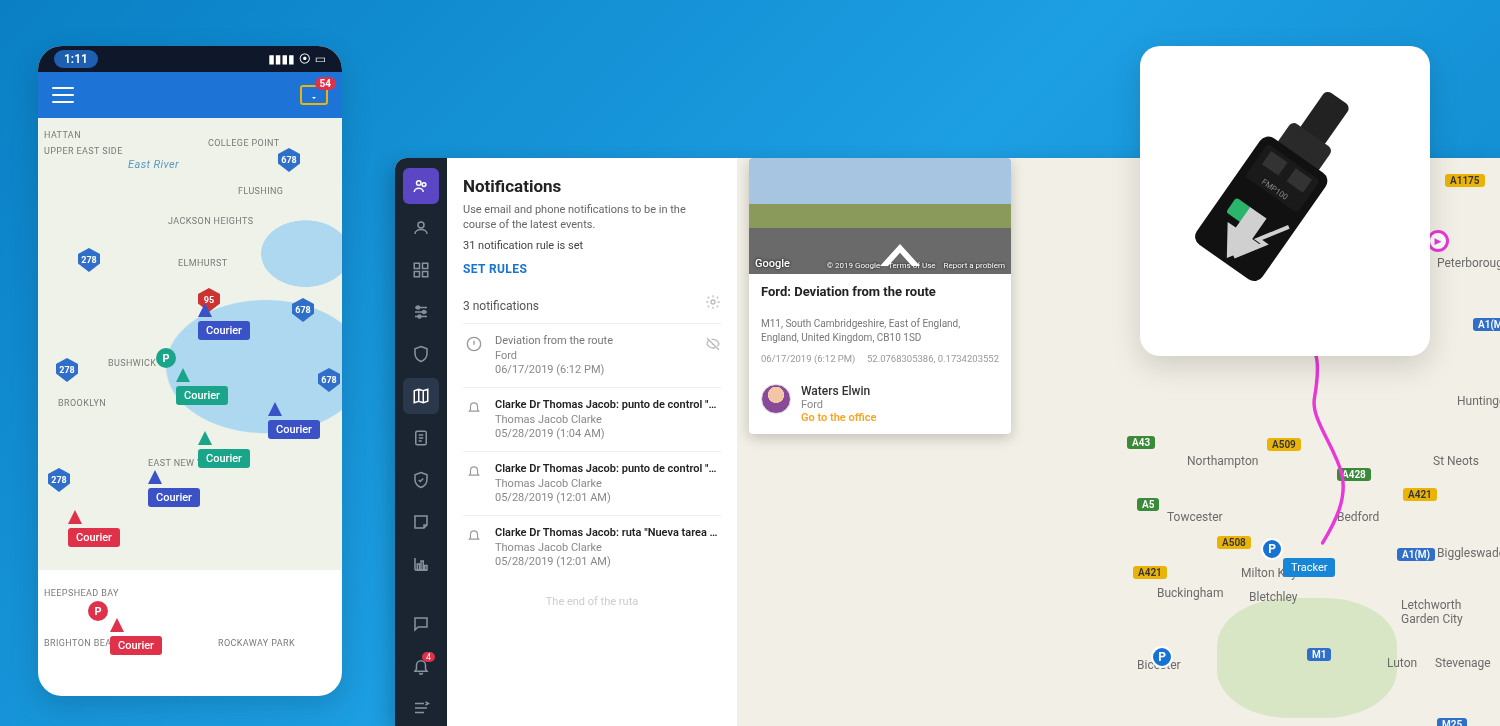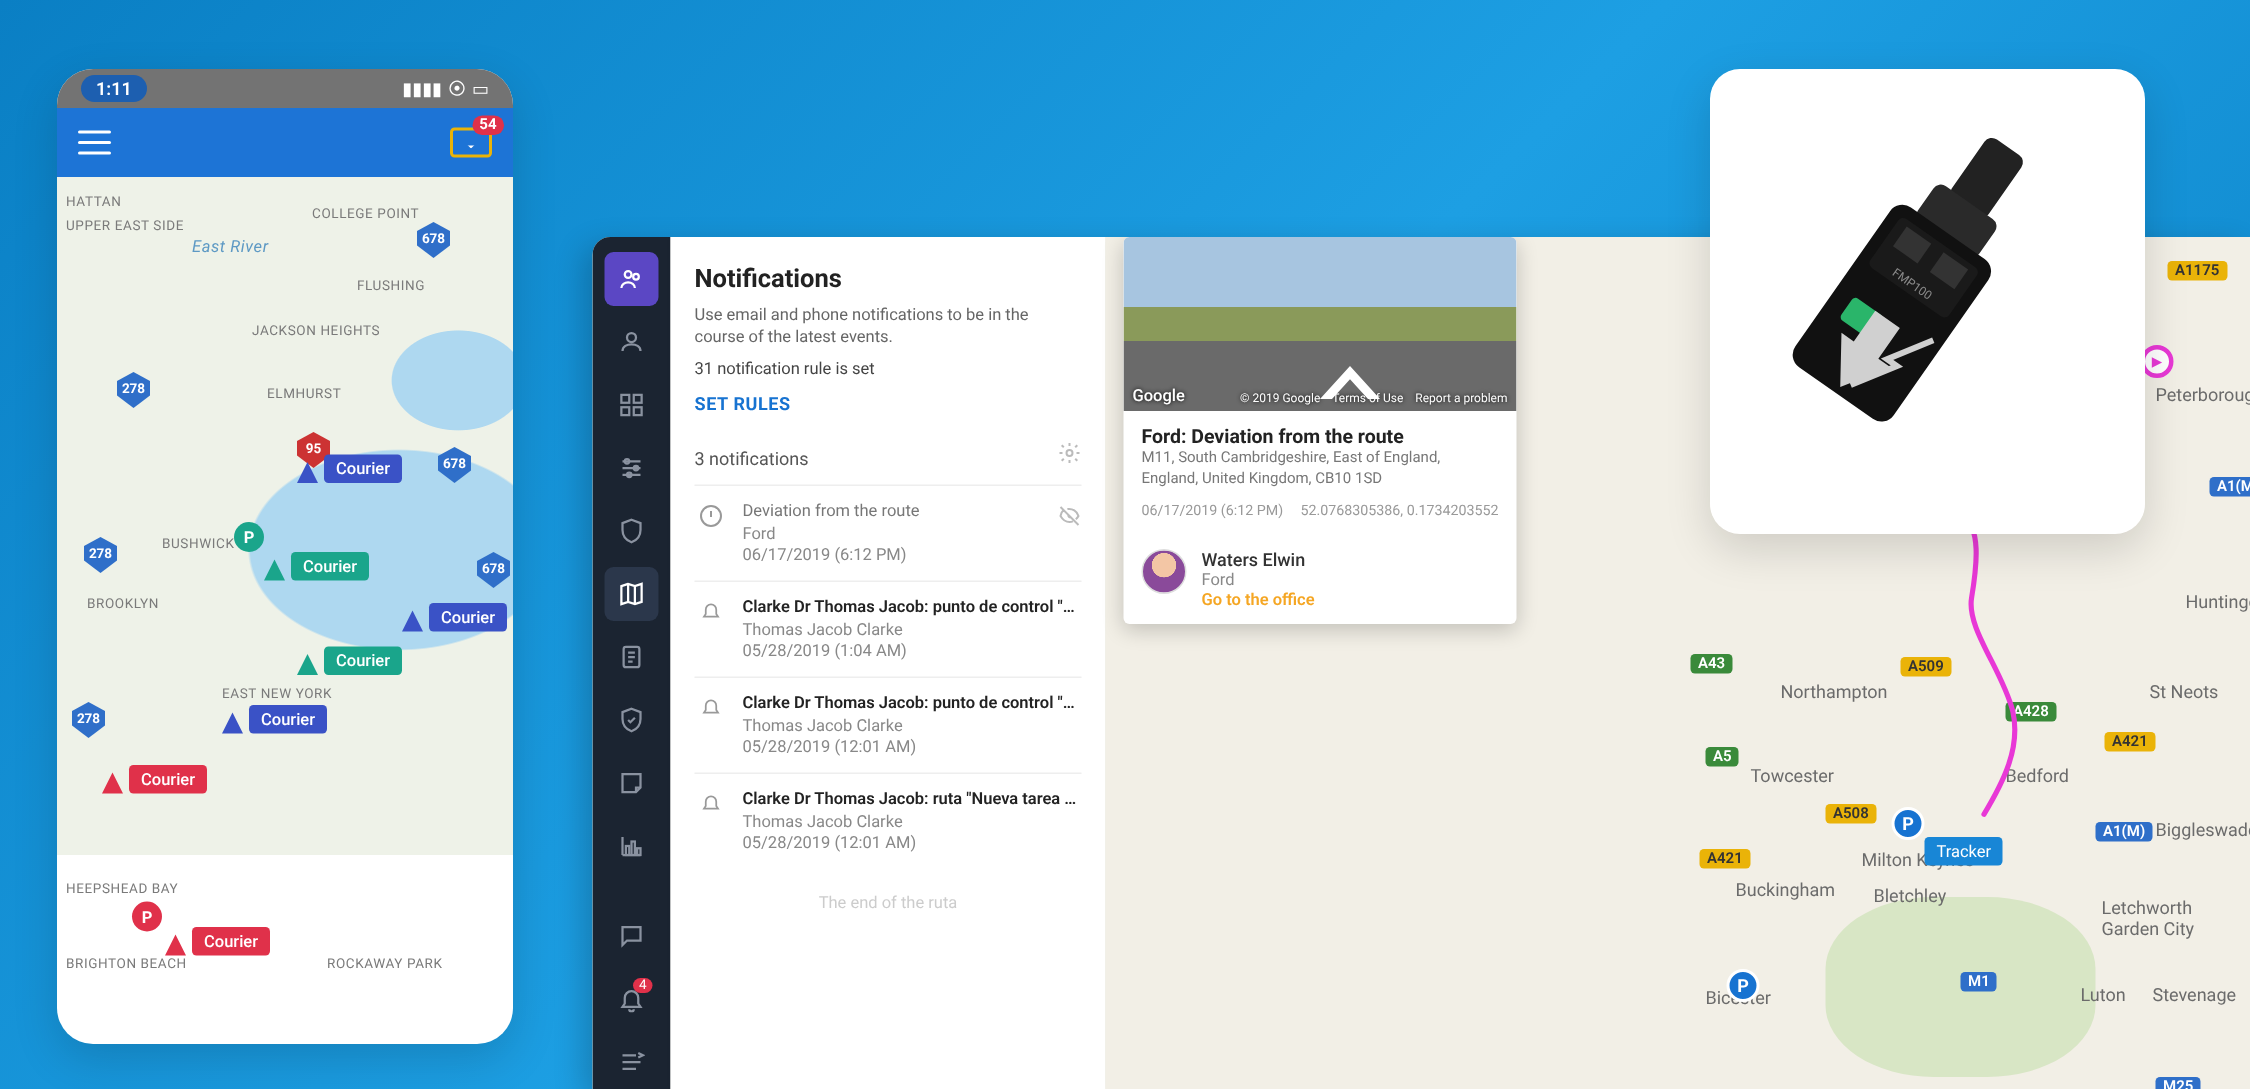--- a/index.html
+++ b/index.html
@@ -8,37 +8,37 @@
     background: linear-gradient(135deg, #0a7fc4 0%, #1d9fe3 50%, #0a7fc4 100%);
     font-family: -apple-system, BlinkMacSystemFont, "Segoe UI", Roboto, Arial, sans-serif;
     position: relative; overflow: hidden;
   }
   
   .phone {
     position: absolute; left: 38px; top: 46px; width: 304px; height: 650px;
     background: #fff; border-radius: 24px; overflow: hidden;
     box-shadow: 0 10px 30px rgba(0,0,0,0.15);
   }
-  .phone-status { height: 26px; background:#737373; display:flex; align-items:center; justify-content:space-between; padding:0 16px; color:#fff; font-size:12px;}
+  .phone-status { height: 26px; background:#0f172a; display:flex; align-items:center; justify-content:space-between; padding:0 16px; color:#fff; font-size:12px;}
   .phone-status .time{ background:#1d5fb0; border-radius:14px; padding:2px 10px; font-weight:600;}
   .phone-status .signals{ display:flex; gap:4px; align-items:center;}
   .phone-status .wifi,.phone-status .bars,.phone-status .bat{ display:inline-block;}
   .phone-topbar{ height:46px; background:#1d74d6; display:flex; align-items:center; justify-content:space-between; padding:0 14px;}
   .hamburger{ width:22px; height:16px; display:flex; flex-direction:column; justify-content:space-between;}
   .hamburger span{ display:block; height:2px; background:#fff; border-radius:1px;}
   .envelope{ position:relative; width:28px; height:20px; border:2px solid #eab308; border-radius:3px;}
   .envelope:before{ content:""; position:absolute; left:2px; right:2px; top:2px; height:8px; border-bottom:2px solid #fff; transform-origin:top; clip-path:polygon(0 0,100% 0,50% 100%);}
   .envelope .badge{ position:absolute; top:-10px; right:-10px; background:#e0314a; color:#fff; font-size:10px; font-weight:700; border-radius:10px; padding:1px 5px;}
   .phone-map{ position:relative; height:452px; background:#eef2e8;}
   .phone-map .water{ position:absolute; inset:0; background:
     radial-gradient(ellipse 180px 120px at 75% 55%, #aed8f0 0 55%, transparent 56%),
     radial-gradient(ellipse 80px 60px at 88% 30%, #aed8f0 0 55%, transparent 56%),
     linear-gradient(#eef2e8,#eef2e8);}
   .phone-map .place{ position:absolute; font-size:9px; color:#7a7a7a; letter-spacing:0.4px; text-transform:uppercase;}
-  .courier{ position:absolute; display:flex; align-items:flex-end; gap:4px;}
+  .courier{ position:absolute; display:flex; align-items:flex-start; gap:4px;flex-direction:column;}
   .courier .arrow{ width:0; height:0; border-left:7px solid transparent; border-right:7px solid transparent; border-bottom:14px solid;}
   .courier.blue .arrow{ border-bottom-color:#3a52c6;}
   .courier.teal .arrow{ border-bottom-color:#1aa58b;}
   .courier.red .arrow{ border-bottom-color:#e0314a;}
   .courier .lbl{ padding:3px 8px; border-radius:3px; color:#fff; font-size:11px; font-weight:500;}
   .courier.blue .lbl{ background:#3a52c6;}
   .courier.teal .lbl{ background:#1aa58b;}
   .courier.red .lbl{ background:#e0314a;}
   .pmarker{ position:absolute; width:20px; height:20px; border-radius:50%; display:flex; align-items:center; justify-content:center; color:#fff; font-weight:700; font-size:11px;}
   .pmarker.teal{ background:#1aa58b;}
@@ -85,21 +85,21 @@
   .parkpin{ position:absolute; width:22px;height:22px;border-radius:50%; background:#1773d1; color:#fff; display:flex;align-items:center;justify-content:center; font-weight:700; font-size:12px; border:2px solid #fff;}
   .trackerlbl{ position:absolute; background:#1886d6; color:#fff; font-size:11px; padding:3px 8px; border-radius:3px;}
 
   
   .mapcard{ position:absolute; left:354px; top:0; width:262px; background:#fff; border-radius:4px; box-shadow:0 4px 14px rgba(0,0,0,0.2); overflow:hidden;}
   .mapcard .street{ height:116px; background:linear-gradient(#a7c5e0 0 40%, #8a9a5a 40% 60%, #6a6a6a 60% 100%); position:relative;}
   .mapcard .street:after{ content:""; position:absolute; left:50%; bottom:8px; width:40px;height:22px; background:#fff; clip-path:polygon(0 100%,50% 0,100% 100%,80% 100%,50% 40%,20% 100%);}
   .mapcard .street .glog{ position:absolute; left:6px; bottom:4px; color:#fff; font-size:11px; font-weight:500; text-shadow:0 0 3px #000;}
   .mapcard .street .attr{ position:absolute; right:6px; bottom:4px; color:#fff; font-size:8px; text-shadow:0 0 3px #000; display:flex; gap:8px;}
   .mapcard .info{ padding:10px 12px;}
-  .mapcard h3{ font-size:13px; font-weight:700; color:#222; margin-bottom:0;}
+  .mapcard h3{ font-size:13px; font-weight:700; color:#222; margin-bottom:18px;}
   .mapcard .addr{ font-size:10px; color:#777; line-height:1.4; margin-bottom:8px;}
   .mapcard .meta{ display:flex; justify-content:space-between; font-size:9.5px; color:#999;}
   .mapcard .driver{ display:flex; gap:10px; padding:10px 12px; align-items:flex-start;}
   .mapcard .driver .av{ width:30px;height:30px;border-radius:50%; background:radial-gradient(circle at 50% 35%, #f3c6a5 0 35%, #8a4a9a 36% 100%); border:1px solid #ddd;}
   .mapcard .driver .nm{ font-size:12px; color:#333; font-weight:500;}
   .mapcard .driver .sv{ font-size:11px; color:#888;}
   .mapcard .driver .act{ font-size:11px; color:#f5a623; font-weight:600;}
 
   
   .product{ position:absolute; right:70px; top:46px; width:290px; height:310px; background:#fff; border-radius:20px; box-shadow:0 10px 30px rgba(0,0,0,0.15); display:flex; align-items:center; justify-content:center;}

